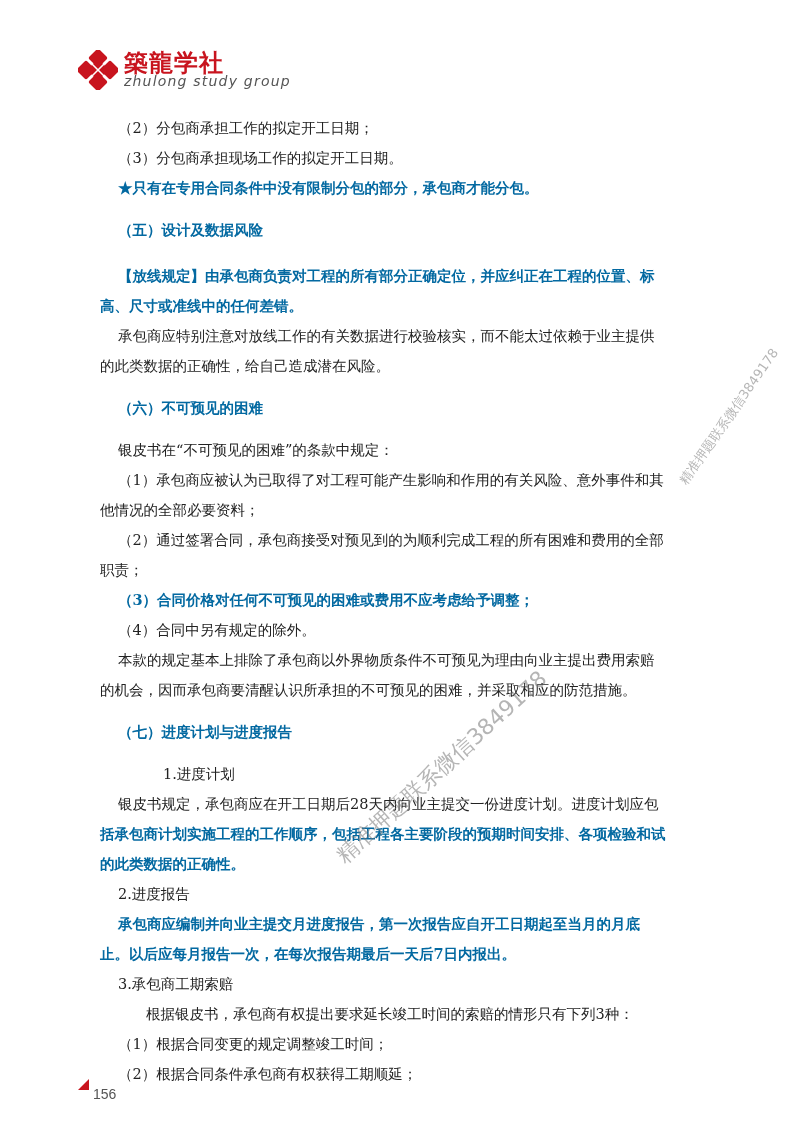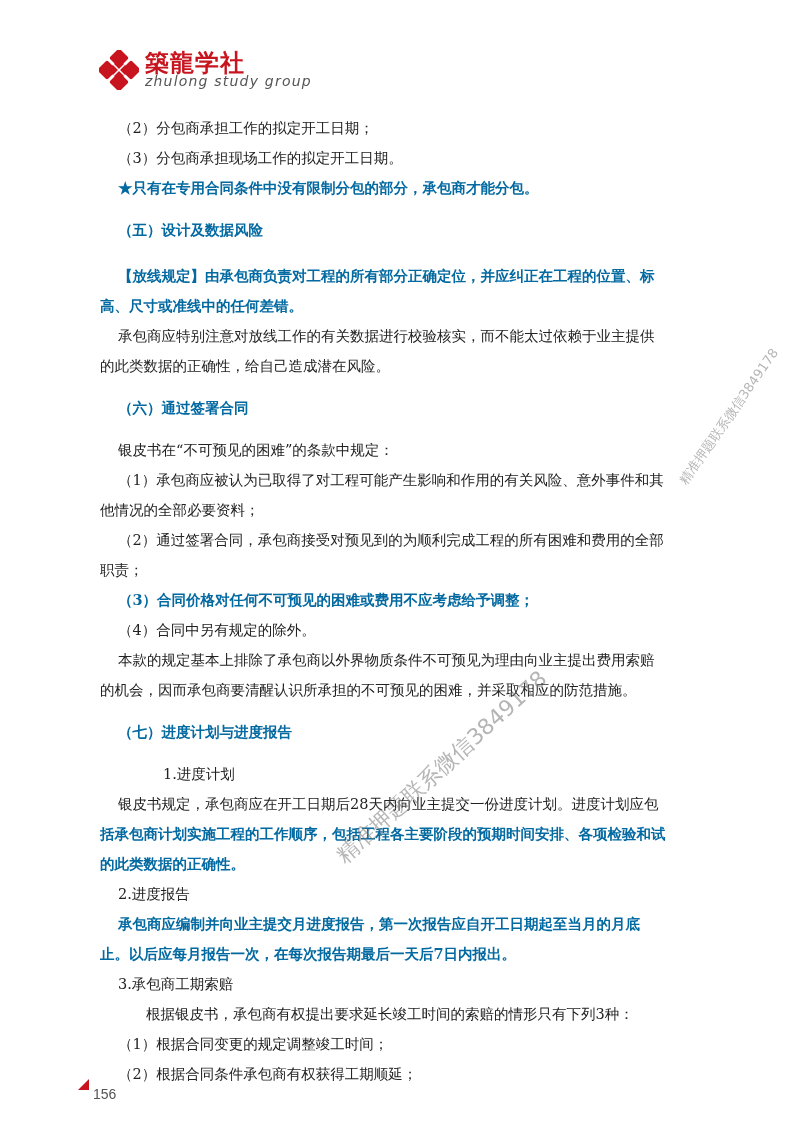--- a/index.html
+++ b/index.html
@@ -1,20 +1,20 @@
 <!DOCTYPE html>
 <html><head>
 <meta charset="utf-8">
 <style>
   html, body { margin: 0; padding: 0; }
   body {
     width: 800px; height: 1132px; background: #ffffff; position: relative; overflow: hidden;
     font-family: "DejaVu Serif", "Liberation Serif", serif; color: #222;
   }
-  .logo { position: absolute; left: 99px; top: 50px; display: flex; align-items: flex-start; }
+  .logo { position: absolute; left: 78px; top: 50px; display: flex; align-items: flex-start; }
   .logo-mark { width: 40px; height: 40px; position: relative; margin-right: 6px; }
   .logo-text { display: flex; flex-direction: column; }
   .logo-cn { font-family: "DejaVu Serif", serif; font-weight: bold; color: #c8141e; font-size: 24px; letter-spacing: 1px; line-height: 26px; }
   .logo-en { font-family: "DejaVu Sans", sans-serif; font-style: italic; color: #555; font-size: 14px; letter-spacing: 1.2px; line-height: 10px; }
   .content { position: absolute; left: 118px; top: 118px; width: 600px; font-size: 14.5px; }
   .line { position: absolute; left: 0; white-space: nowrap; line-height: 20px; }
   .bold { font-weight: bold; color: #0369a1; }
   .footer { position: absolute; left: 78px; top: 1066px; display: flex; align-items: center; }
   .tri { width: 0; height: 0; border-left: 11px solid transparent; border-bottom: 11px solid #c8141e; margin-right: 4px; }
   .pnum { font-family: "Liberation Sans", sans-serif; color: #555; font-size: 14px; margin-top: 20px; }
@@ -47,21 +47,21 @@
 
 <div class="content" id="content">
     <div class="line" style="top: 0px; left: 0px;">（2）分包商承担工作的拟定开工日期；</div>
     <div class="line" style="top: 30px; left: 0px;">（3）分包商承担现场工作的拟定开工日期。</div>
     <div class="line bold" style="top: 60px; left: 0px;">★只有在专用合同条件中没有限制分包的部分，承包商才能分包。</div>
     <div class="line bold" style="top: 102px; left: 0px;">（五）设计及数据风险</div>
     <div class="line bold" style="top: 148px; left: 0px;">【放线规定】由承包商负责对工程的所有部分正确定位，并应纠正在工程的位置、标</div>
     <div class="line bold" style="top: 178px; left: -18px;">高、尺寸或准线中的任何差错。</div>
     <div class="line" style="top: 208px; left: 0px;">承包商应特别注意对放线工作的有关数据进行校验核实，而不能太过依赖于业主提供</div>
     <div class="line" style="top: 238px; left: -18px;">的此类数据的正确性，给自己造成潜在风险。</div>
-    <div class="line bold" style="top: 280px; left: 0px;">（六）通过签署合同</div>
+    <div class="line bold" style="top: 280px; left: 0px;">（六）不可预见的困难</div>
     <div class="line" style="top: 322px; left: 0px;">银皮书在“不可预见的困难”的条款中规定：</div>
     <div class="line" style="top: 352px; left: 0px;">（1）承包商应被认为已取得了对工程可能产生影响和作用的有关风险、意外事件和其</div>
     <div class="line" style="top: 382px; left: -18px;">他情况的全部必要资料；</div>
     <div class="line" style="top: 412px; left: 0px;">（2）通过签署合同，承包商接受对预见到的为顺利完成工程的所有困难和费用的全部</div>
     <div class="line" style="top: 442px; left: -18px;">职责；</div>
     <div class="line bold" style="top: 472px; left: 0px;">（3）合同价格对任何不可预见的困难或费用不应考虑给予调整；</div>
     <div class="line" style="top: 502px; left: 0px;">（4）合同中另有规定的除外。</div>
     <div class="line" style="top: 532px; left: 0px;">本款的规定基本上排除了承包商以外界物质条件不可预见为理由向业主提出费用索赔</div>
     <div class="line" style="top: 562px; left: -18px;">的机会，因而承包商要清醒认识所承担的不可预见的困难，并采取相应的防范措施。</div>
     <div class="line bold" style="top: 604px; left: 0px;">（七）进度计划与进度报告</div>

